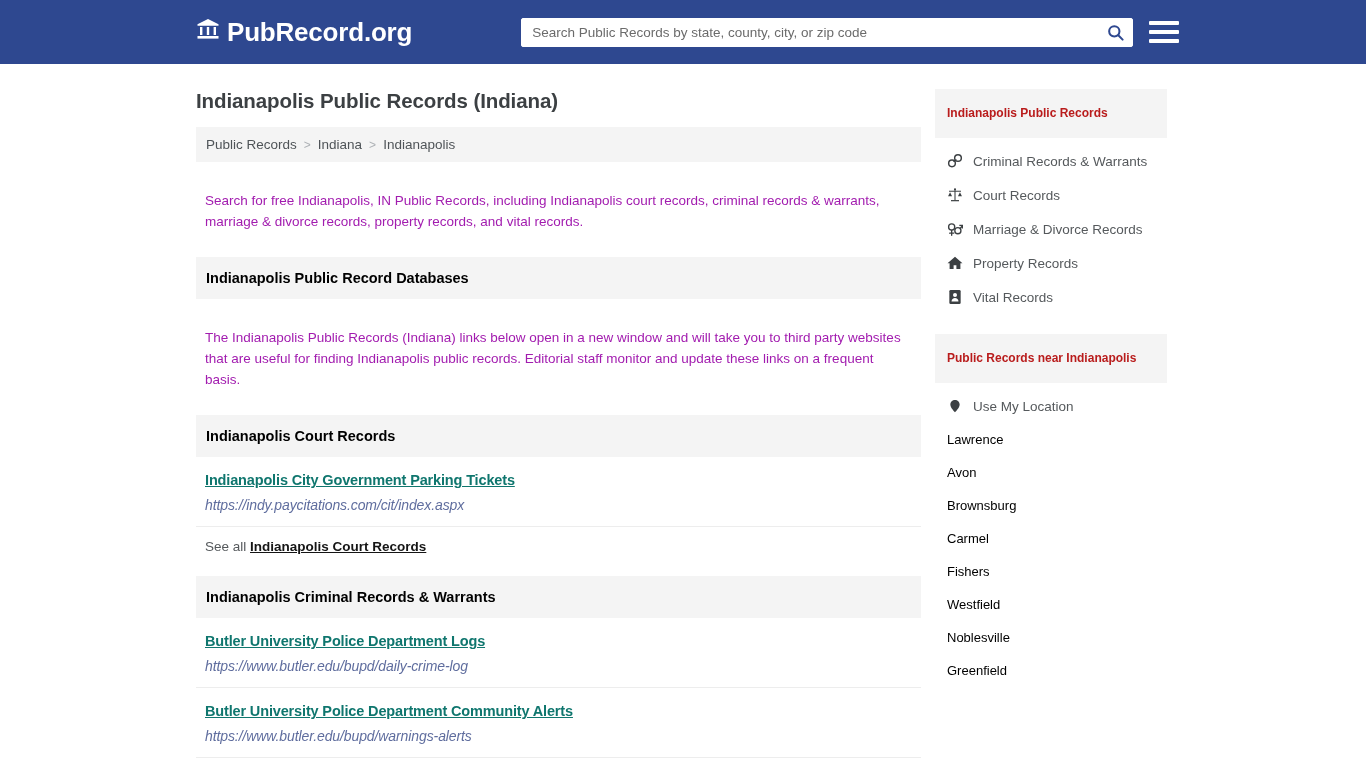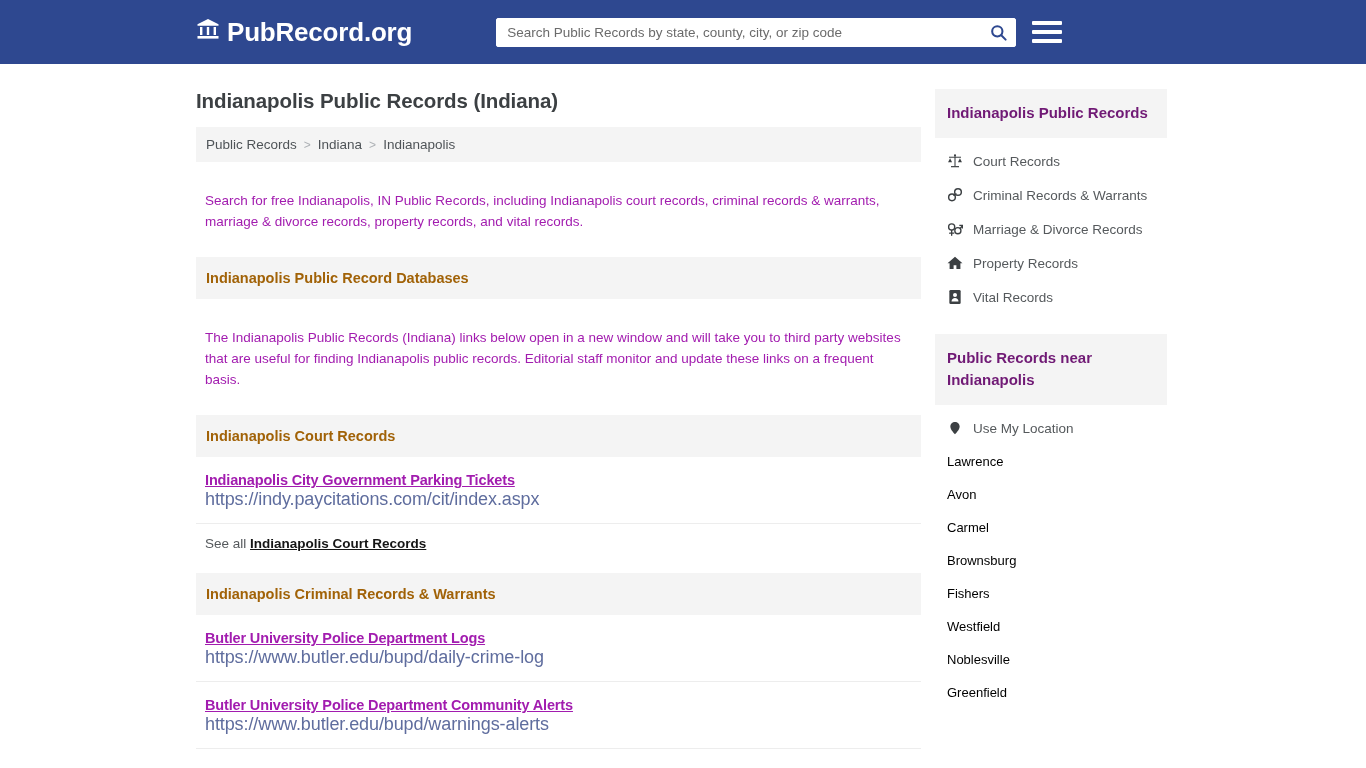--- a/index.html
+++ b/index.html
@@ -28,23 +28,23 @@
   }
   .logo-icon { display: block; width: 24px; height: 24px; }
   .logo-text {
     font-size: 26px;
     font-weight: bold;
     letter-spacing: -0.2px;
     color: #ffffff;
     white-space: nowrap;
   }
   .search-wrap {
-    margin-left: 84px;
+    margin-left: 109px;
     position: relative;
-    width: 520px;
+    width: 612px;
     height: 29px;
   }
   .search-input {
     width: 100%;
     height: 29px;
     border: 1px solid #ffffff;
     border-radius: 2px;
     background: #ffffff;
     font-size: 13.5px;
     color: #333;
@@ -109,63 +109,64 @@
     line-height: 21px;
     color: #a21caf;
     padding: 14px 9px 12px 9px;
   }
 
   .section-head {
     background: #f4f4f4;
     padding: 13px 10px;
     font-size: 14.5px;
     font-weight: bold;
-    color: #a16207;
+    color: #000000;
     margin-top: 8px;
   }
 
   .link-row {
     padding: 14px 9px 13px 9px;
     border-bottom: 1px solid #ededed;
   }
   .link-row:first-of-type { border-top: none; }
   .link-title {
     display: inline-block;
     font-size: 14.5px;
     font-weight: bold;
-    color: #a21caf;
+    color: #0f766e;
     text-decoration: underline;
     letter-spacing: -0.15px;
   }
   .link-url {
-    margin-top: 0;
-    font-size: 18px;
+    margin-top: 8px;
+    font-size: 14px;
     color: #5f6d9e;
     letter-spacing: -0.1px;
+    font-style: italic;
   }
   .see-all {
     padding: 12px 9px 14px 9px;
     font-size: 13.5px;
     color: #55595c;
   }
   .see-all .sa-link {
     font-weight: bold;
     color: #151515;
     text-decoration: underline;
     font-size: 13.5px;
   }
 
   
   .side-col { margin-top: 25px; }
   .side-head {
     background: #f4f4f4;
     padding: 13px 12px 14px 12px;
-    font-size: 15px;
-    font-weight: bold;
-    color: #701a75;
+    font-size: 12px;
+    font-weight: bold;
+    color: #b91c1c;
     line-height: 22px;
   }
   .side-list { padding: 6px 0 4px 0; }
   .side-item {
     display: flex;
     align-items: center;
     gap: 10px;
     padding: 9px 12px;
     font-size: 13.5px;
     color: #55595c;
@@ -264,45 +265,45 @@
 
   </div>
 
   <div class="side-col">
 
     <div class="side-head">Indianapolis Public Records</div>
     <div class="side-list">
 
       <div class="side-item">
         <span class="side-icon">
+          <svg width="16" height="16" viewBox="0 0 24 24" fill="none" stroke="#3c4043" stroke-width="2.2">
+            <circle cx="7.5" cy="15.5" r="5"></circle>
+            <circle cx="16.5" cy="7.5" r="5"></circle>
+            <line x1="10.5" y1="12.5" x2="13.5" y2="10.5" stroke-linecap="round"></line>
+          </svg>
+        </span>
+        <span>Criminal Records &amp; Warrants</span>
+      </div>
+
+      <div class="side-item">
+        <span class="side-icon">
           <svg width="16" height="16" viewBox="0 0 24 24" fill="#3c4043">
             <rect x="11.2" y="3" width="1.6" height="17"></rect>
             <rect x="6" y="19.6" width="12" height="1.8"></rect>
             <rect x="3" y="5.6" width="18" height="1.5"></rect>
             <path d="M4.6 8 1.6 14h6L4.6 8z"></path>
             <path d="M19.4 8l-3 6h6l-3-6z"></path>
             <circle cx="12" cy="3.4" r="1.6"></circle>
           </svg>
         </span>
         <span>Court Records</span>
       </div>
 
       <div class="side-item">
         <span class="side-icon">
-          <svg width="16" height="16" viewBox="0 0 24 24" fill="none" stroke="#3c4043" stroke-width="2.2">
-            <circle cx="7.5" cy="15.5" r="5"></circle>
-            <circle cx="16.5" cy="7.5" r="5"></circle>
-            <line x1="10.5" y1="12.5" x2="13.5" y2="10.5" stroke-linecap="round"></line>
-          </svg>
-        </span>
-        <span>Criminal Records &amp; Warrants</span>
-      </div>
-
-      <div class="side-item">
-        <span class="side-icon">
           <svg width="16" height="16" viewBox="0 0 24 24" fill="none" stroke="#3c4043" stroke-width="2">
             <circle cx="7" cy="9" r="4.6"></circle>
             <line x1="7" y1="13.6" x2="7" y2="21.5" stroke-linecap="round"></line>
             <line x1="4" y1="18.2" x2="10" y2="18.2" stroke-linecap="round"></line>
             <circle cx="16.3" cy="14.5" r="4.6"></circle>
             <line x1="19.6" y1="11.2" x2="23" y2="7.5" stroke-linecap="round"></line>
             <polyline points="18.5,6.6 23,6.6 23,11.1"></polyline>
           </svg>
         </span>
         <span>Marriage &amp; Divorce Records</span>
@@ -336,22 +337,22 @@
         <span class="side-icon">
           <svg width="14" height="16" viewBox="0 0 24 24" fill="#3c4043">
             <path d="M12 1.5C7.6 1.5 4 5 4 9.4c0 5.9 8 13.1 8 13.1s8-7.2 8-13.1c0-4.4-3.6-7.9-8-7.9z"></path>
           </svg>
         </span>
         <span>Use My Location</span>
       </div>
 
       <div class="city-item">Lawrence</div>
       <div class="city-item">Avon</div>
+      <div class="city-item">Brownsburg</div>
       <div class="city-item">Carmel</div>
-      <div class="city-item">Brownsburg</div>
       <div class="city-item">Fishers</div>
       <div class="city-item">Westfield</div>
       <div class="city-item">Noblesville</div>
       <div class="city-item">Greenfield</div>
     </div>
 
   </div>
 </div>
 
 </body></html>

